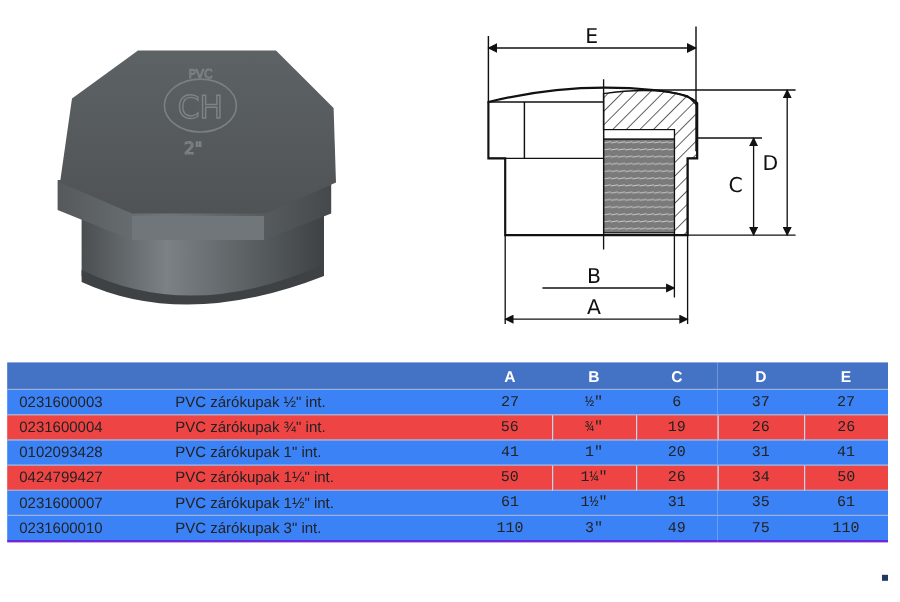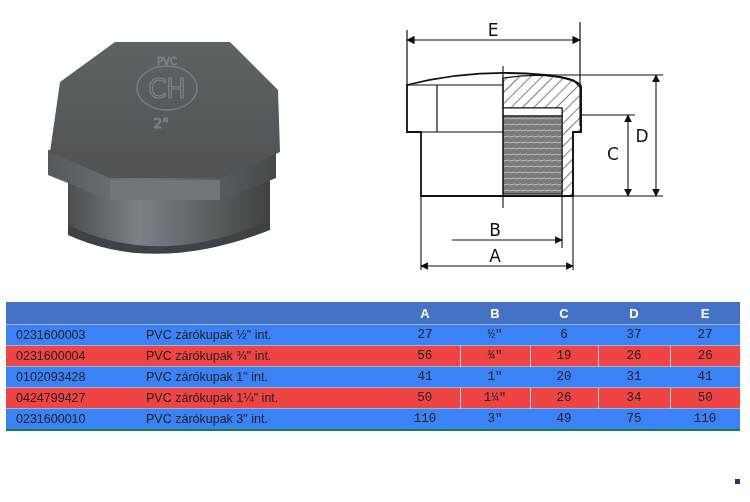--- a/index.html
+++ b/index.html
@@ -6,21 +6,21 @@
   body { width: 750px; height: 502px; position: relative; overflow: hidden; font-family: "DejaVu Sans", sans-serif; }
 
   .photo { position: absolute; left: 30px; top: 20px; width: 270px; height: 262px; }
   .drawing { position: absolute; left: 395px; top: 8px; width: 290px; height: 268px; }
 
   .spec-table { position: absolute; left: 6px; top: 302px; width: 734px; border-collapse: collapse; table-layout: fixed; font-family: "Liberation Sans", sans-serif; font-size: 12.5px; color: #222; }
   .spec-table th { background: #4472c4; color: #ffffff; font-weight: bold; height: 22px; padding: 0; font-size: 13px; text-align: center; }
   .spec-table td { height: 20px; padding: 0; border-top: 1px solid #9db3dc; }
   .spec-table tr.odd td { background: #3b82f6; }
   .spec-table tr.even td { background: #ef4444; }
-  .spec-table tr:last-child td { border-bottom: 2px solid #15803d; }
+  .spec-table tr:last-child td { border-bottom: 2px solid #6d28d9; }
   .spec-table td.code { padding-left: 10px; text-align: left; }
   .spec-table td.name { padding-left: 6px; text-align: left; }
   .spec-table td.num { text-align: center; font-family: Liberation Mono, monospace; }
   .spec-table tr.even td.num + td.num { border-left: 1px solid #c9d5ec; }
   .corner { position: absolute; left: 735px; top: 479px; width: 5px; height: 5px; background: #1f3864; }
 </style>
 </head>
 <body>
 
 <svg class="photo" viewBox="0 0 270 262">
@@ -165,20 +165,29 @@
     <tr class="even">
       <td class="code">0424799427</td>
       <td class="name">PVC zárókupak 1¼" int.</td>
       <td class="num">50</td>
       <td class="num">1¼"</td>
       <td class="num">26</td>
       <td class="num">34</td>
       <td class="num">50</td>
     </tr>
     <tr class="odd">
+      <td class="code">0231600007</td>
+      <td class="name">PVC zárókupak 1½" int.</td>
+      <td class="num">61</td>
+      <td class="num">1½"</td>
+      <td class="num">31</td>
+      <td class="num">35</td>
+      <td class="num">61</td>
+    </tr>
+    <tr class="odd">
       <td class="code">0231600010</td>
       <td class="name">PVC zárókupak 3" int.</td>
       <td class="num">110</td>
       <td class="num">3"</td>
       <td class="num">49</td>
       <td class="num">75</td>
       <td class="num">110</td>
     </tr>
   </tbody>
 </table>

